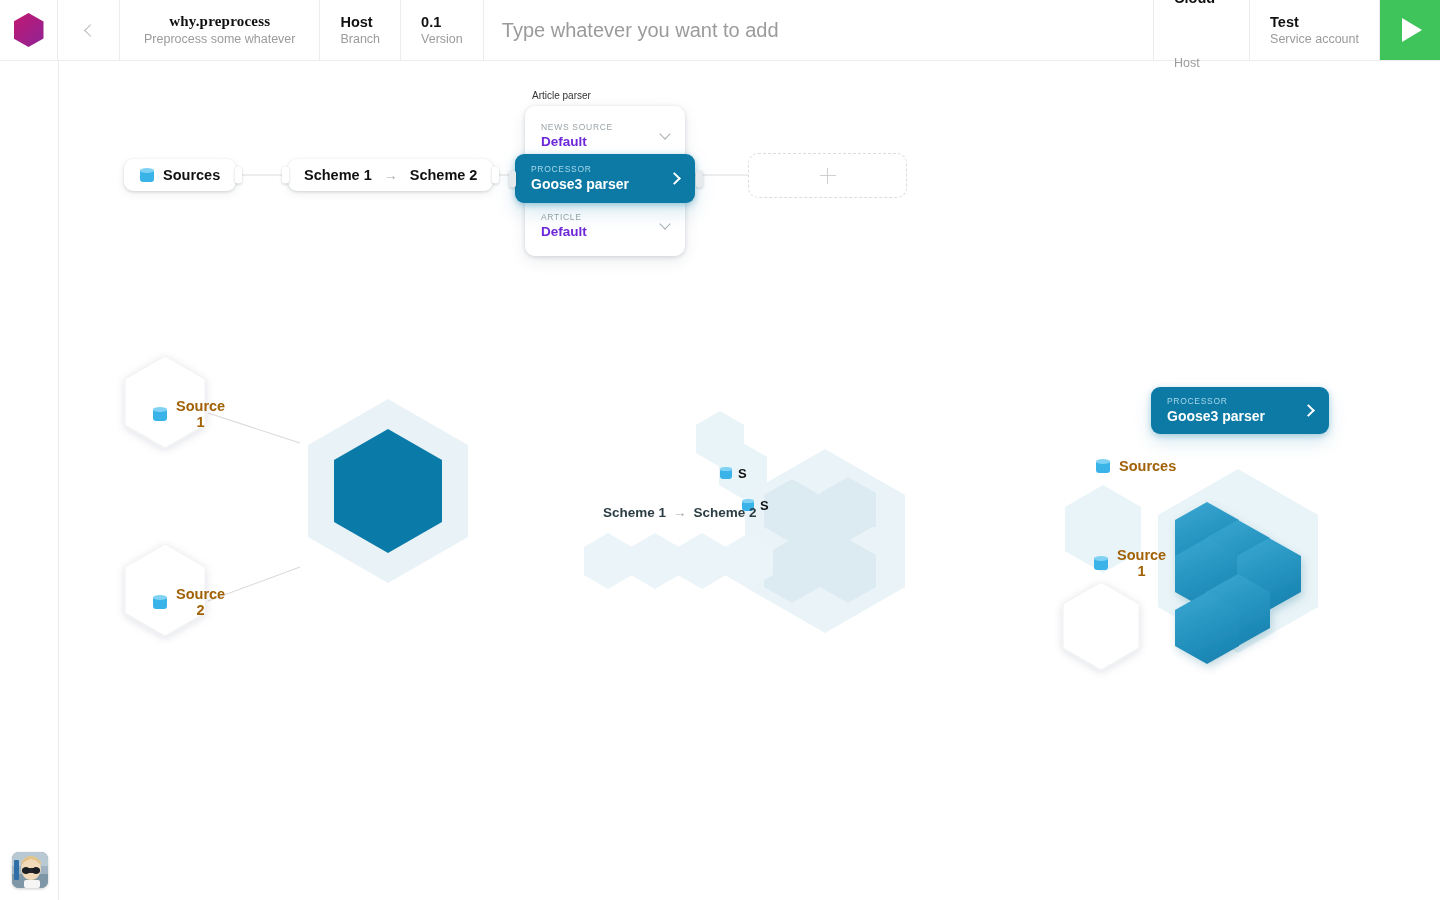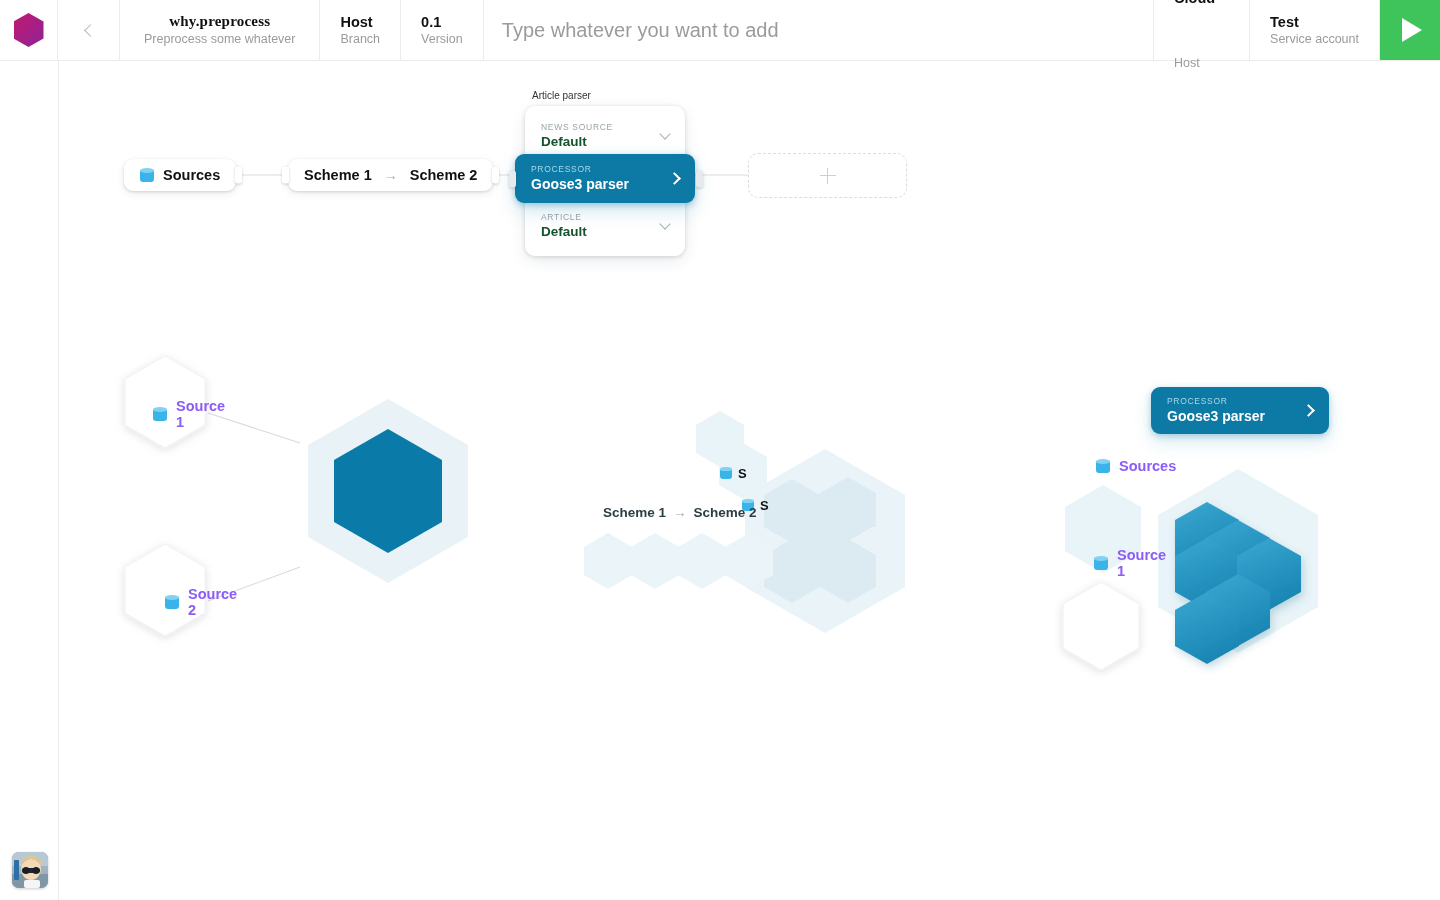--- a/index.html
+++ b/index.html
@@ -144,21 +144,21 @@
     box-shadow: 0 1px 4px rgba(22,40,60,.16), 0 5px 16px rgba(22,40,60,.09);
     padding: 8px 0;
   }
   .field-row {
     padding: 8px 0 9px 16px; position: relative; cursor: pointer;
   }
   .field-label {
     font-size: 8.5px; letter-spacing: .7px; color: #9aa3a8; text-transform: uppercase;
     margin-bottom: 2px;
   }
-  .field-value { font-size: 13.5px; font-weight: bold; color: #14532d; }
+  .field-value { font-size: 13.5px; font-weight: bold; color: #6d28d9; }
   .chev-down {
     position: absolute; right: 16px; top: 50%;
     width: 8px; height: 8px; margin-top: -6px;
     border-right: 1.6px solid #a8b0b4; border-bottom: 1.6px solid #a8b0b4;
     transform: rotate(45deg);
   }
   .field-row.selected {
     position: absolute; left: -10px; top: 48px;
     width: 180px; background: #0d7aa5; border-radius: 9px;
     padding: 10px 16px 11px 16px;
@@ -185,23 +185,24 @@
     margin: -8px 0 0 -8px;
   }
   .plus::before, .plus::after {
     content: ""; position: absolute; background: #cfcfcf;
   }
   .plus::before { left: 7px; top: 0; width: 1.6px; height: 16px; }
   .plus::after { top: 7px; left: 0; height: 1.6px; width: 16px; }
   .hex-card {
     position: absolute;
     display: flex; align-items: center; gap: 9px;
-    font-size: 14.5px; font-weight: bold; color: #8b5cf6;
+    font-size: 14.5px; font-weight: bold; color: #a16207;
     padding-left: 28px;
     cursor: pointer;
+    text-align: center;
   }
   .hexagon-svg { position: absolute; overflow: visible; }
 
   .mini-pill {
     position: absolute;
     display: flex; align-items: center; gap: 6px;
     font-size: 13px; font-weight: bold; color: #111;
     padding: 0 12px; height: 28px;
     cursor: pointer;
   }
@@ -363,21 +364,21 @@
   </svg>
 
   <div class="hex-card" style="left:125px; top:342px; width:90px; height:22px;">
     <span class="db-icon">
       <span class="body"></span>
         <span class="top"></span>
     </span>
     <span>Source 1</span>
   </div>
 
-  <div class="hex-card" style="left:137px; top:530px; width:90px; height:22px;">
+  <div class="hex-card" style="left:125px; top:530px; width:90px; height:22px;">
     <span class="db-icon">
       <span class="body"></span>
         <span class="top"></span>
     </span>
     <span>Source 2</span>
   </div>
 
   <svg class="hexagon-svg" style="left:580px; top:320px; width:350px; height:300px;">
 
     <polygon points="245,68 325,114 325,206 245,252 165,206 165,114" fill="#eaf4f8"></polygon>

